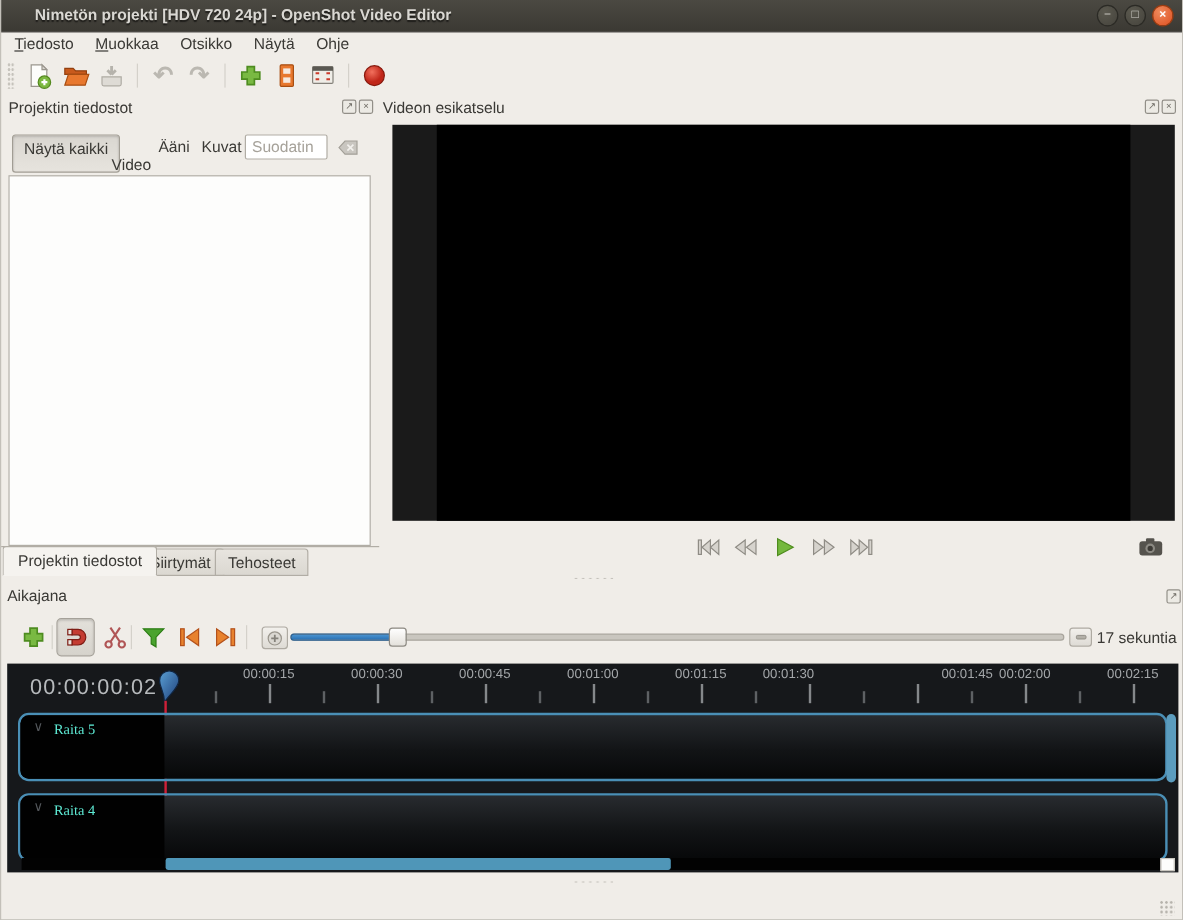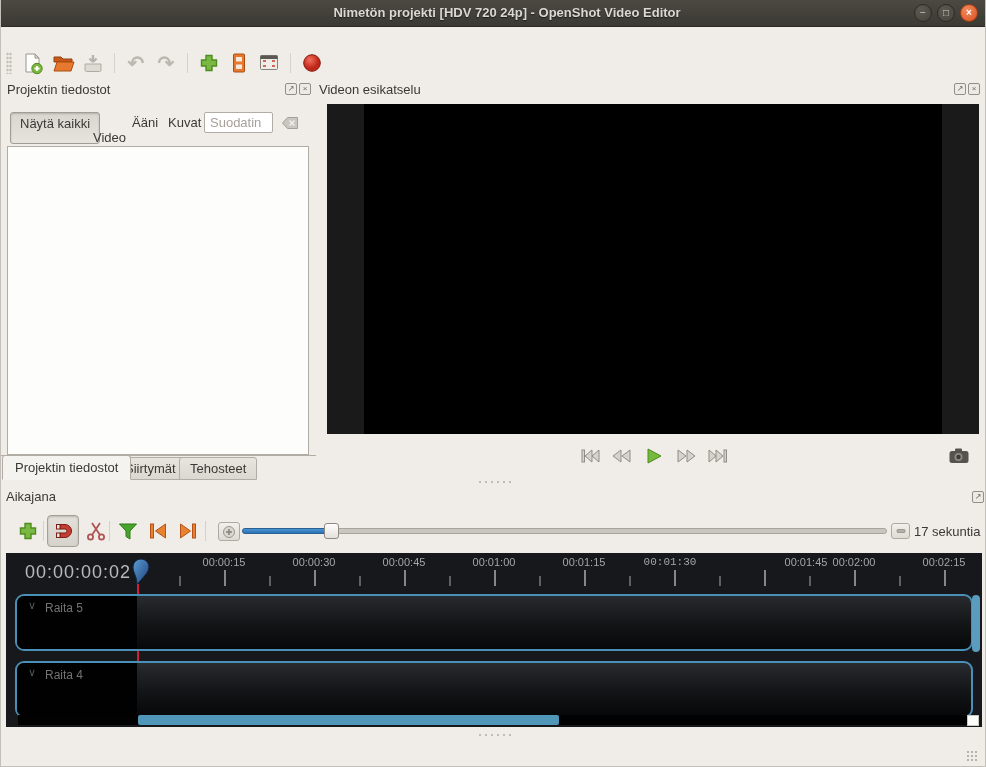--- a/index.html
+++ b/index.html
@@ -4,21 +4,21 @@
 <style>
   * { margin:0; padding:0; box-sizing:border-box; }
   html,body { width:986px; height:767px; overflow:hidden; }
   body { font-family:"Liberation Sans", sans-serif; background:#f0ede8; }
   #app { position:relative; width:986px; height:767px; background:#f0ede8;
          border-left:1px solid #c3c0b9; border-right:1px solid #c3c0b9; border-bottom:1px solid #c3c0b9; }
 
   
   .titlebar { position:absolute; left:0; top:0; width:100%; height:27px;
     background:linear-gradient(#4b4942,#3b3933); border-bottom:1px solid #2c2a26; }
-  .title { position:absolute; left:0; right:0; top:5px; text-align:center; font-size:13px;
+  .title { position:absolute; left:0; right:0; top:5px; text-align:left; font-size:13px;
     font-weight:bold; color:#dad8d3; text-shadow:0 1px 1px #1d1c19;padding-left:28px; }
   .winbtns { position:absolute; right:7px; top:4px; display:flex; gap:5px; }
   .winbtn { width:18px; height:18px; border-radius:50%; font-size:10px; line-height:16px;
     text-align:center; color:#cfcdc7; background:radial-gradient(circle at 35% 30%, #5b594f, #45433c);
     border:1px solid #2b2a25; }
   .winbtn.close { background:radial-gradient(circle at 35% 30%, #f08a5c, #dd5021);
     border:1px solid #9a3c12; color:#fff; font-weight:bold; }
 
   
   .menubar { position:absolute; left:2px; top:28px; height:19px; display:flex; }
@@ -99,21 +99,21 @@
   .current-time { position:absolute; left:19px; top:9px; font-size:18px; color:#b7babd;
     letter-spacing:1px; }
   .playhead { position:absolute; left:121px; top:5px; }
   .playline { position:absolute; left:131px; top:31px; width:2px; height:133px; background:#cf2038; }
 
   .track { position:absolute; left:9px; width:958px; height:57px; border:2px solid #4a8fb6;
     border-radius:9px; background:linear-gradient(180deg,#282b2f 0%, #121416 55%, #070809 100%); }
   .track-header { position:absolute; left:0; top:0; bottom:0; width:120px; background:#010101;
     border-radius:7px 0 0 7px; }
   .track-chevron { position:absolute; left:11px; top:3px; font-size:11px; color:#54585c; }
-  .track-name { position:absolute; left:28px; top:5px; font-size:12px; color:#737373; }
+  .track-name { position:absolute; left:28px; top:5px; font-size:12px; color:#5eead4;font-family:Liberation Serif, serif; }
 
   .vscroll-thumb { position:absolute; right:2px; top:42px; width:8px; height:57px;
     background:#5b9cbe; border-radius:4px; }
   .hscroll-track { position:absolute; left:12px; bottom:2px; width:950px; height:10px; background:#020202; }
   .hscroll-thumb { position:absolute; left:132px; bottom:2px; width:421px; height:10px;
     background:#4f96b8; border-radius:2px; }
   .scroll-corner { position:absolute; right:3px; bottom:1px; width:12px; height:11px;
     background:#fdfdfc; border:1px solid #cac7c0; }
 
   .resize-grip { position:absolute; right:6px; bottom:3px; width:13px; height:13px;
@@ -126,20 +126,27 @@
 
   <div class="titlebar">
     <div class="title">Nimetön projekti [HDV 720 24p] - OpenShot Video Editor</div>
     <div class="winbtns">
       <div class="winbtn">−</div>
       <div class="winbtn">□</div>
       <div class="winbtn close">×</div>
     </div>
   </div>
 
+  <div class="menubar">
+    <span class="menu-item"><u>T</u>iedosto</span>
+    <span class="menu-item"><u>M</u>uokkaa</span>
+    <span class="menu-item">Otsikko</span>
+    <span class="menu-item">Näytä</span>
+    <span class="menu-item">Ohje</span>
+  </div>
 
   <div class="toolbar">
     <div class="tb-grip"></div>
     <div class="tb-btn">
       <svg width="24" height="24">
         <path d="M5 3 h9 l4 4 v14 h-13 z" fill="#fdfdfb" stroke="#9a968d"></path>
         <path d="M14 3 l4 4 h-4 z" fill="#d9d6cf" stroke="#9a968d"></path>
         <circle cx="16" cy="17.5" r="5.2" fill="#7cb840" stroke="#55891f"></circle>
         <path d="M13.5 17.5 h5 M16 15 v5" stroke="#fff" stroke-width="1.8"></path>
       </svg>
@@ -334,21 +341,21 @@
         <div class="tick minor" style="left: 263px;"></div>
         <div class="ruler-label" style="left: 353px;">00:00:45</div>
         <div class="tick major" style="left: 398px;"></div>
         <div class="tick minor" style="left: 353px;"></div>
         <div class="ruler-label" style="left: 443px;">00:01:00</div>
         <div class="tick major" style="left: 488px;"></div>
         <div class="tick minor" style="left: 443px;"></div>
         <div class="ruler-label" style="left: 533px;">00:01:15</div>
         <div class="tick major" style="left: 578px;"></div>
         <div class="tick minor" style="left: 533px;"></div>
-        <div class="ruler-label" style="left: 619px; font-family: Liberation Mono, monospace;">00:01:30</div>
+        <div class="ruler-label" style="left: 606px;">00:01:30</div>
         <div class="tick major" style="left: 668px;"></div>
         <div class="tick minor" style="left: 623px;"></div>
         <div class="ruler-label" style="left: 755px;">00:01:45</div>
         <div class="tick major" style="left: 758px;"></div>
         <div class="tick minor" style="left: 713px;"></div>
         <div class="ruler-label" style="left: 803px;">00:02:00</div>
         <div class="tick major" style="left: 848px;"></div>
         <div class="tick minor" style="left: 803px;"></div>
         <div class="ruler-label" style="left: 893px;">00:02:15</div>
         <div class="tick major" style="left: 938px;"></div>

